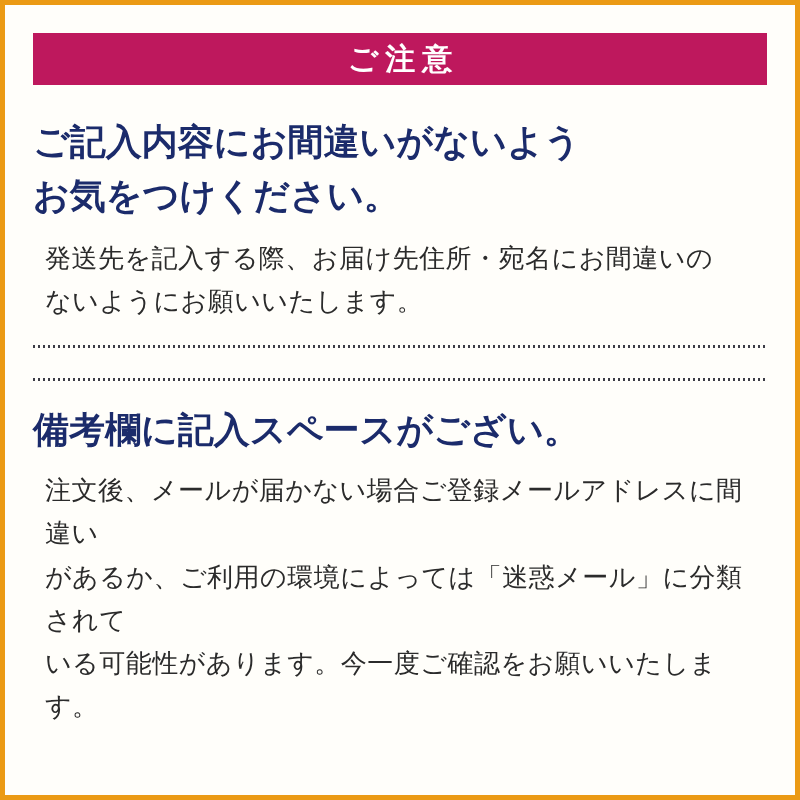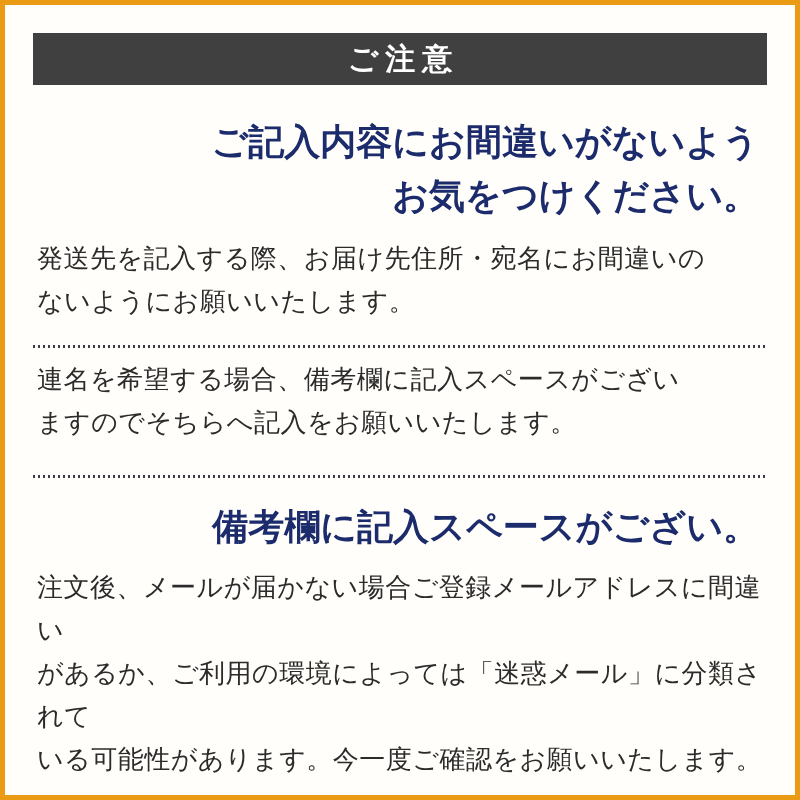--- a/index.html
+++ b/index.html
@@ -14,49 +14,49 @@
     height: 800px;
     box-sizing: border-box;
     border: 5px solid #eb9a14;
     background: #fffefa;
     padding: 0 28px;
     overflow: hidden;
   }
   .banner {
     margin-top: 28px;
     height: 52px;
-    background: #404040;
+    background: #be185d;
     display: flex;
     align-items: center;
     justify-content: center;
   }
   .banner-title {
     color: #ffffff;
     font-size: 30px;
     font-weight: bold;
     letter-spacing: 7px;
     text-indent: 7px; 
     line-height: 1;
   }
   .section-heading {
     color: #1b2b6b;
     font-size: 36px;
     font-weight: bold;
     line-height: 1.5;
-    text-align: right;
+    text-align: left;
     white-space: pre-line;
-    margin: 8px;
+    margin: 0;
   }
   .section-body {
     color: #2b2b2b;
     font-size: 26px;
     line-height: 1.66;
     text-align: left;
     white-space: pre-line;
-    margin: 4px;
+    margin: 12px;
     letter-spacing: 0.5px;
   }
   .h1-block   { margin-top: 30px; }
   .body1      { margin-top: 14px; }
   .divider {
     margin-top: 22px;
     height: 3px;
     background-image: repeating-linear-gradient(
       to right,
       #3c3c46 0px, #3c3c46 2px,
@@ -81,22 +81,20 @@
   <div>
     <h2 class="section-heading h1-block">ご記入内容にお間違いがないよう
 お気をつけください。</h2>
     <p class="section-body body1">発送先を記入する際、お届け先住所・宛名にお間違いの
 ないようにお願いいたします。</p>
   </div>
 
   <div class="divider"></div>
 
   <div>
-    <p class="section-body body2">連名を希望する場合、備考欄に記入スペースがござい
-ますのでそちらへ記入をお願いいたします。</p>
   </div>
 
   <div class="divider divider2"></div>
 
   <div>
     <h2 class="section-heading h3-block">備考欄に記入スペースがござい。</h2>
     <p class="section-body body3">注文後、メールが届かない場合ご登録メールアドレスに間違い
 があるか、ご利用の環境によっては「迷惑メール」に分類されて
 いる可能性があります。今一度ご確認をお願いいたします。</p>
   </div>

